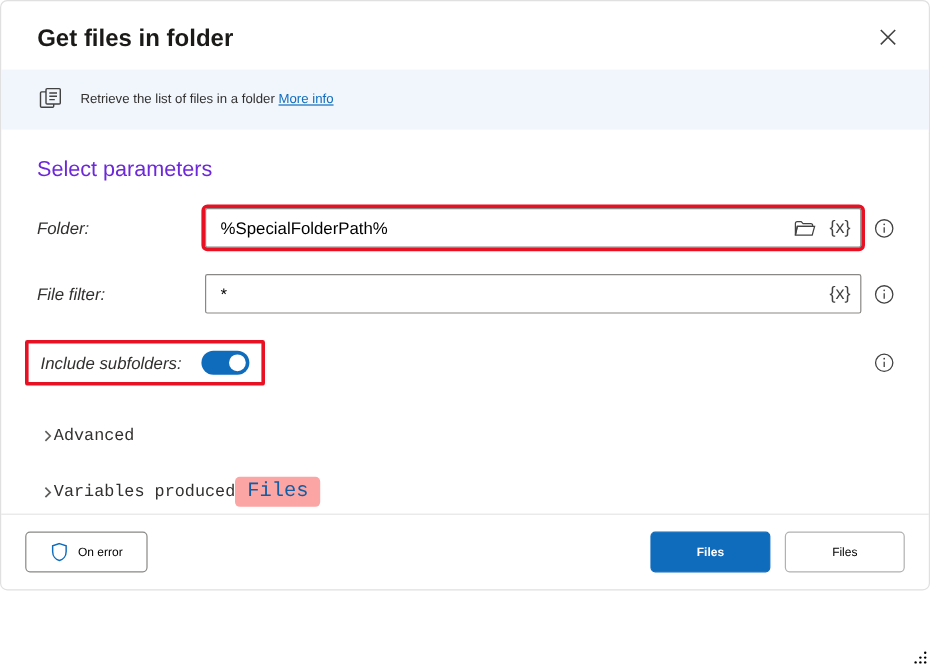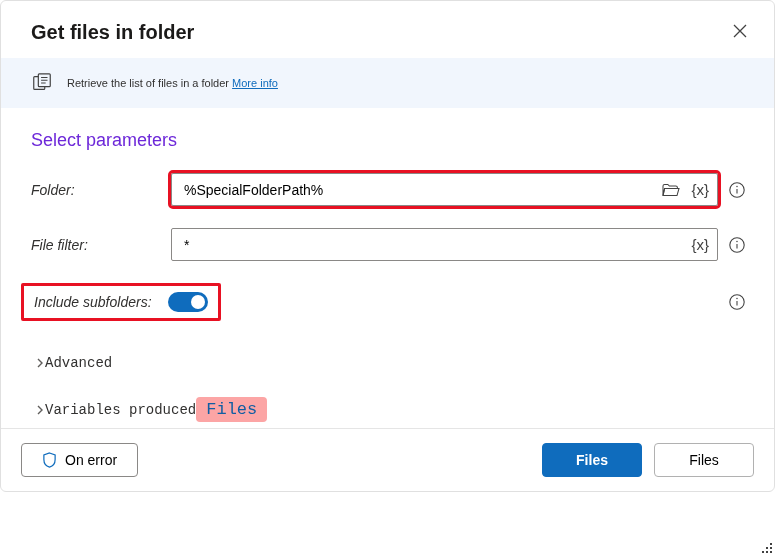--- a/index.html
+++ b/index.html
@@ -168,21 +168,21 @@
   .footer {
     border-top: 1px solid #e5e5e5;
     padding: 14px 20px;
     display: flex;
     align-items: center;
     justify-content: space-between;
   }
   .btn {
     height: 34px;
     padding: 0 20px;
-    font-size: 14px;
+    font-size: 10px;
     border-radius: 4px;
     border: 1px solid #8a8886;
     background: #fff;
     cursor: pointer;
     display: inline-flex;
     align-items: center;
     gap: 8px;
     font-family: inherit;
   }
   .btn-primary {

